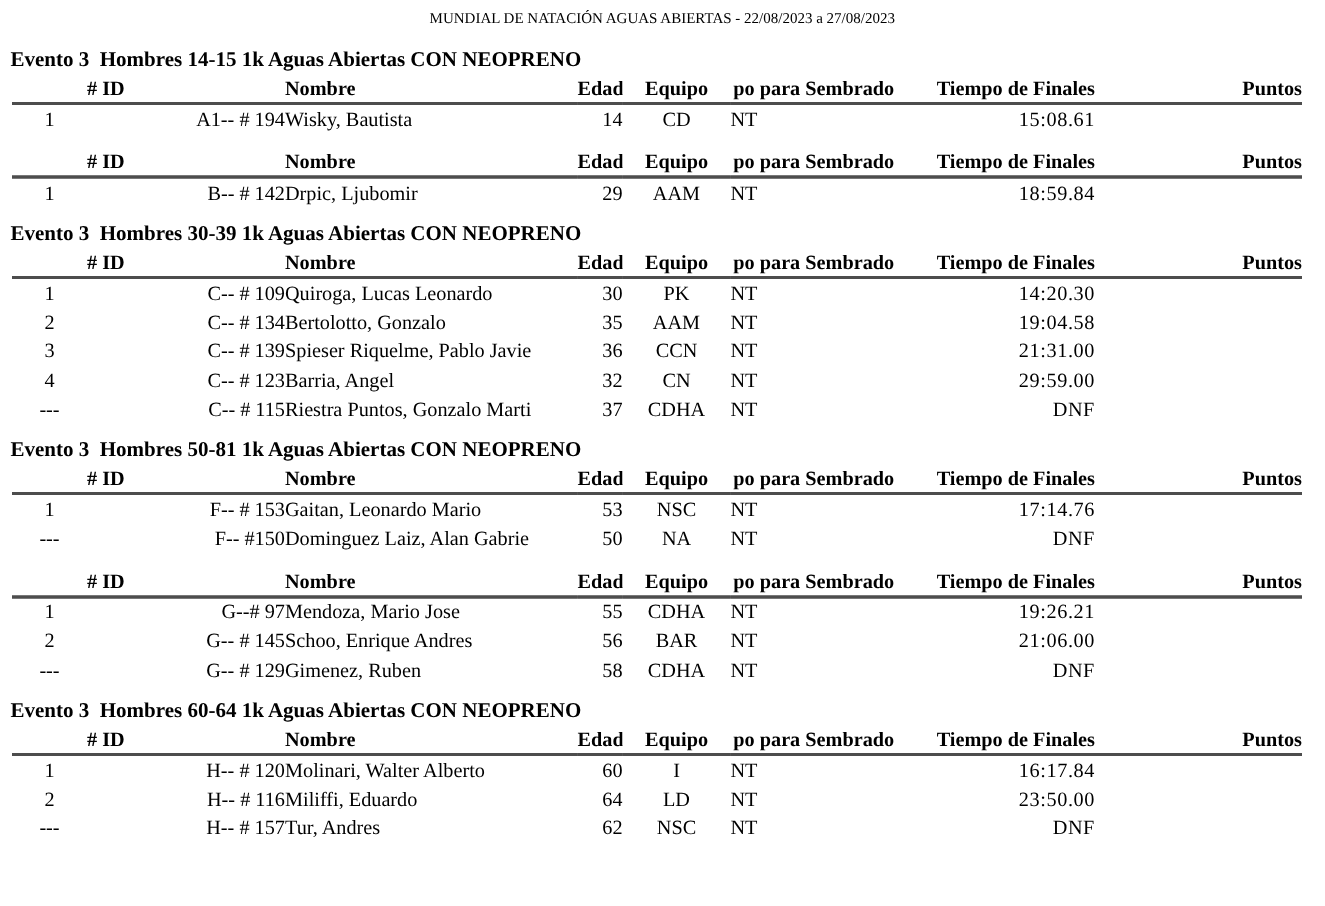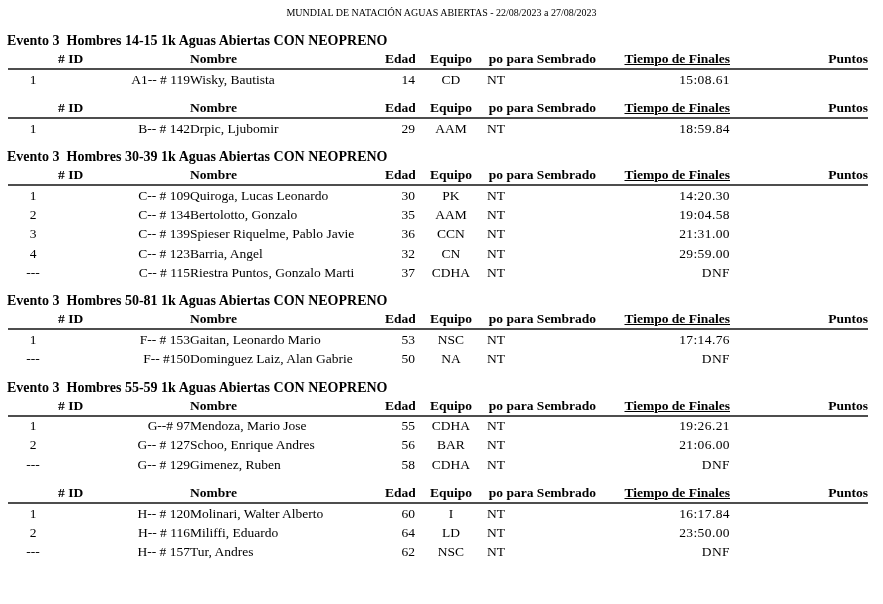--- a/index.html
+++ b/index.html
@@ -34,21 +34,21 @@
   
   .c-place{text-align:center;}
   .c-id{text-align:right;}
   th.c-id{text-align:left;padding-left:37px;margin-left:29px;}
   .c-name{text-align:left;padding-left:9px;}
   .c-age{text-align:right;}
   .c-team{text-align:center;padding-left:13px;}
   .c-seed{text-align:left;}
   th.c-seed{text-align:center;}
   .c-finals{text-align:right;letter-spacing:0.4px;}
-  th.c-finals{letter-spacing:0;text-decoration:underline;}
+  th.c-finals{letter-spacing:0;}
   .c-points{text-align:right;padding-right:10px;}
 </style>
 </head>
 <body>
 
 <div class="page">
   <div class="title-line">MUNDIAL DE NATACIÓN AGUAS ABIERTAS - 22/08/2023 a 27/08/2023</div>
   <div id="sections">
       <div class="section">
         <div class="section-heading">Evento 3  Hombres 14-15 1k Aguas Abiertas CON NEOPRENO</div>
@@ -71,21 +71,21 @@
               <th class="c-age">Edad</th>
               <th class="c-team">Equipo</th>
               <th class="c-seed">po para Sembrado</th>
               <th class="c-finals">Tiempo de Finales</th>
               <th class="c-points">Puntos</th>
             </tr>
           </thead>
           <tbody>
             <tr>
               <td class="c-place">1</td>
-              <td class="c-id">A1-- # 119</td>
+              <td class="c-id">A1-- # 194</td>
               <td class="c-name">Wisky, Bautista</td>
               <td class="c-age">14</td>
               <td class="c-team">CD</td>
               <td class="c-seed">NT</td>
               <td class="c-finals">15:08.61</td>
               <td class="c-points"></td>
             </tr>
           </tbody>
         </table>
       </div>
@@ -249,21 +249,20 @@
               <td class="c-age">50</td>
               <td class="c-team">NA</td>
               <td class="c-seed">NT</td>
               <td class="c-finals">DNF</td>
               <td class="c-points"></td>
             </tr>
           </tbody>
         </table>
       </div>
       <div class="section">
-        <div class="section-heading">Evento 3  Hombres 55-59 1k Aguas Abiertas CON NEOPRENO</div>
         <table class="results">
           <colgroup>
             <col style="width: 50px;">
             <col style="width: 132px;">
             <col style="width: 195px;">
             <col style="width: 30px;">
             <col style="width: 72px;">
             <col style="width: 111px;">
             <col style="width: 132px;">
             <col style="width: 138px;">
@@ -286,21 +285,21 @@
               <td class="c-id">G--# 97</td>
               <td class="c-name">Mendoza, Mario Jose</td>
               <td class="c-age">55</td>
               <td class="c-team">CDHA</td>
               <td class="c-seed">NT</td>
               <td class="c-finals">19:26.21</td>
               <td class="c-points"></td>
             </tr>
             <tr>
               <td class="c-place">2</td>
-              <td class="c-id">G-- # 127</td>
+              <td class="c-id">G-- # 145</td>
               <td class="c-name">Schoo, Enrique Andres</td>
               <td class="c-age">56</td>
               <td class="c-team">BAR</td>
               <td class="c-seed">NT</td>
               <td class="c-finals">21:06.00</td>
               <td class="c-points"></td>
             </tr>
             <tr>
               <td class="c-place">---</td>
               <td class="c-id">G-- # 129</td>
@@ -308,20 +307,21 @@
               <td class="c-age">58</td>
               <td class="c-team">CDHA</td>
               <td class="c-seed">NT</td>
               <td class="c-finals">DNF</td>
               <td class="c-points"></td>
             </tr>
           </tbody>
         </table>
       </div>
       <div class="section">
+        <div class="section-heading">Evento 3  Hombres 60-64 1k Aguas Abiertas CON NEOPRENO</div>
         <table class="results">
           <colgroup>
             <col style="width: 50px;">
             <col style="width: 132px;">
             <col style="width: 195px;">
             <col style="width: 30px;">
             <col style="width: 72px;">
             <col style="width: 111px;">
             <col style="width: 132px;">
             <col style="width: 138px;">

